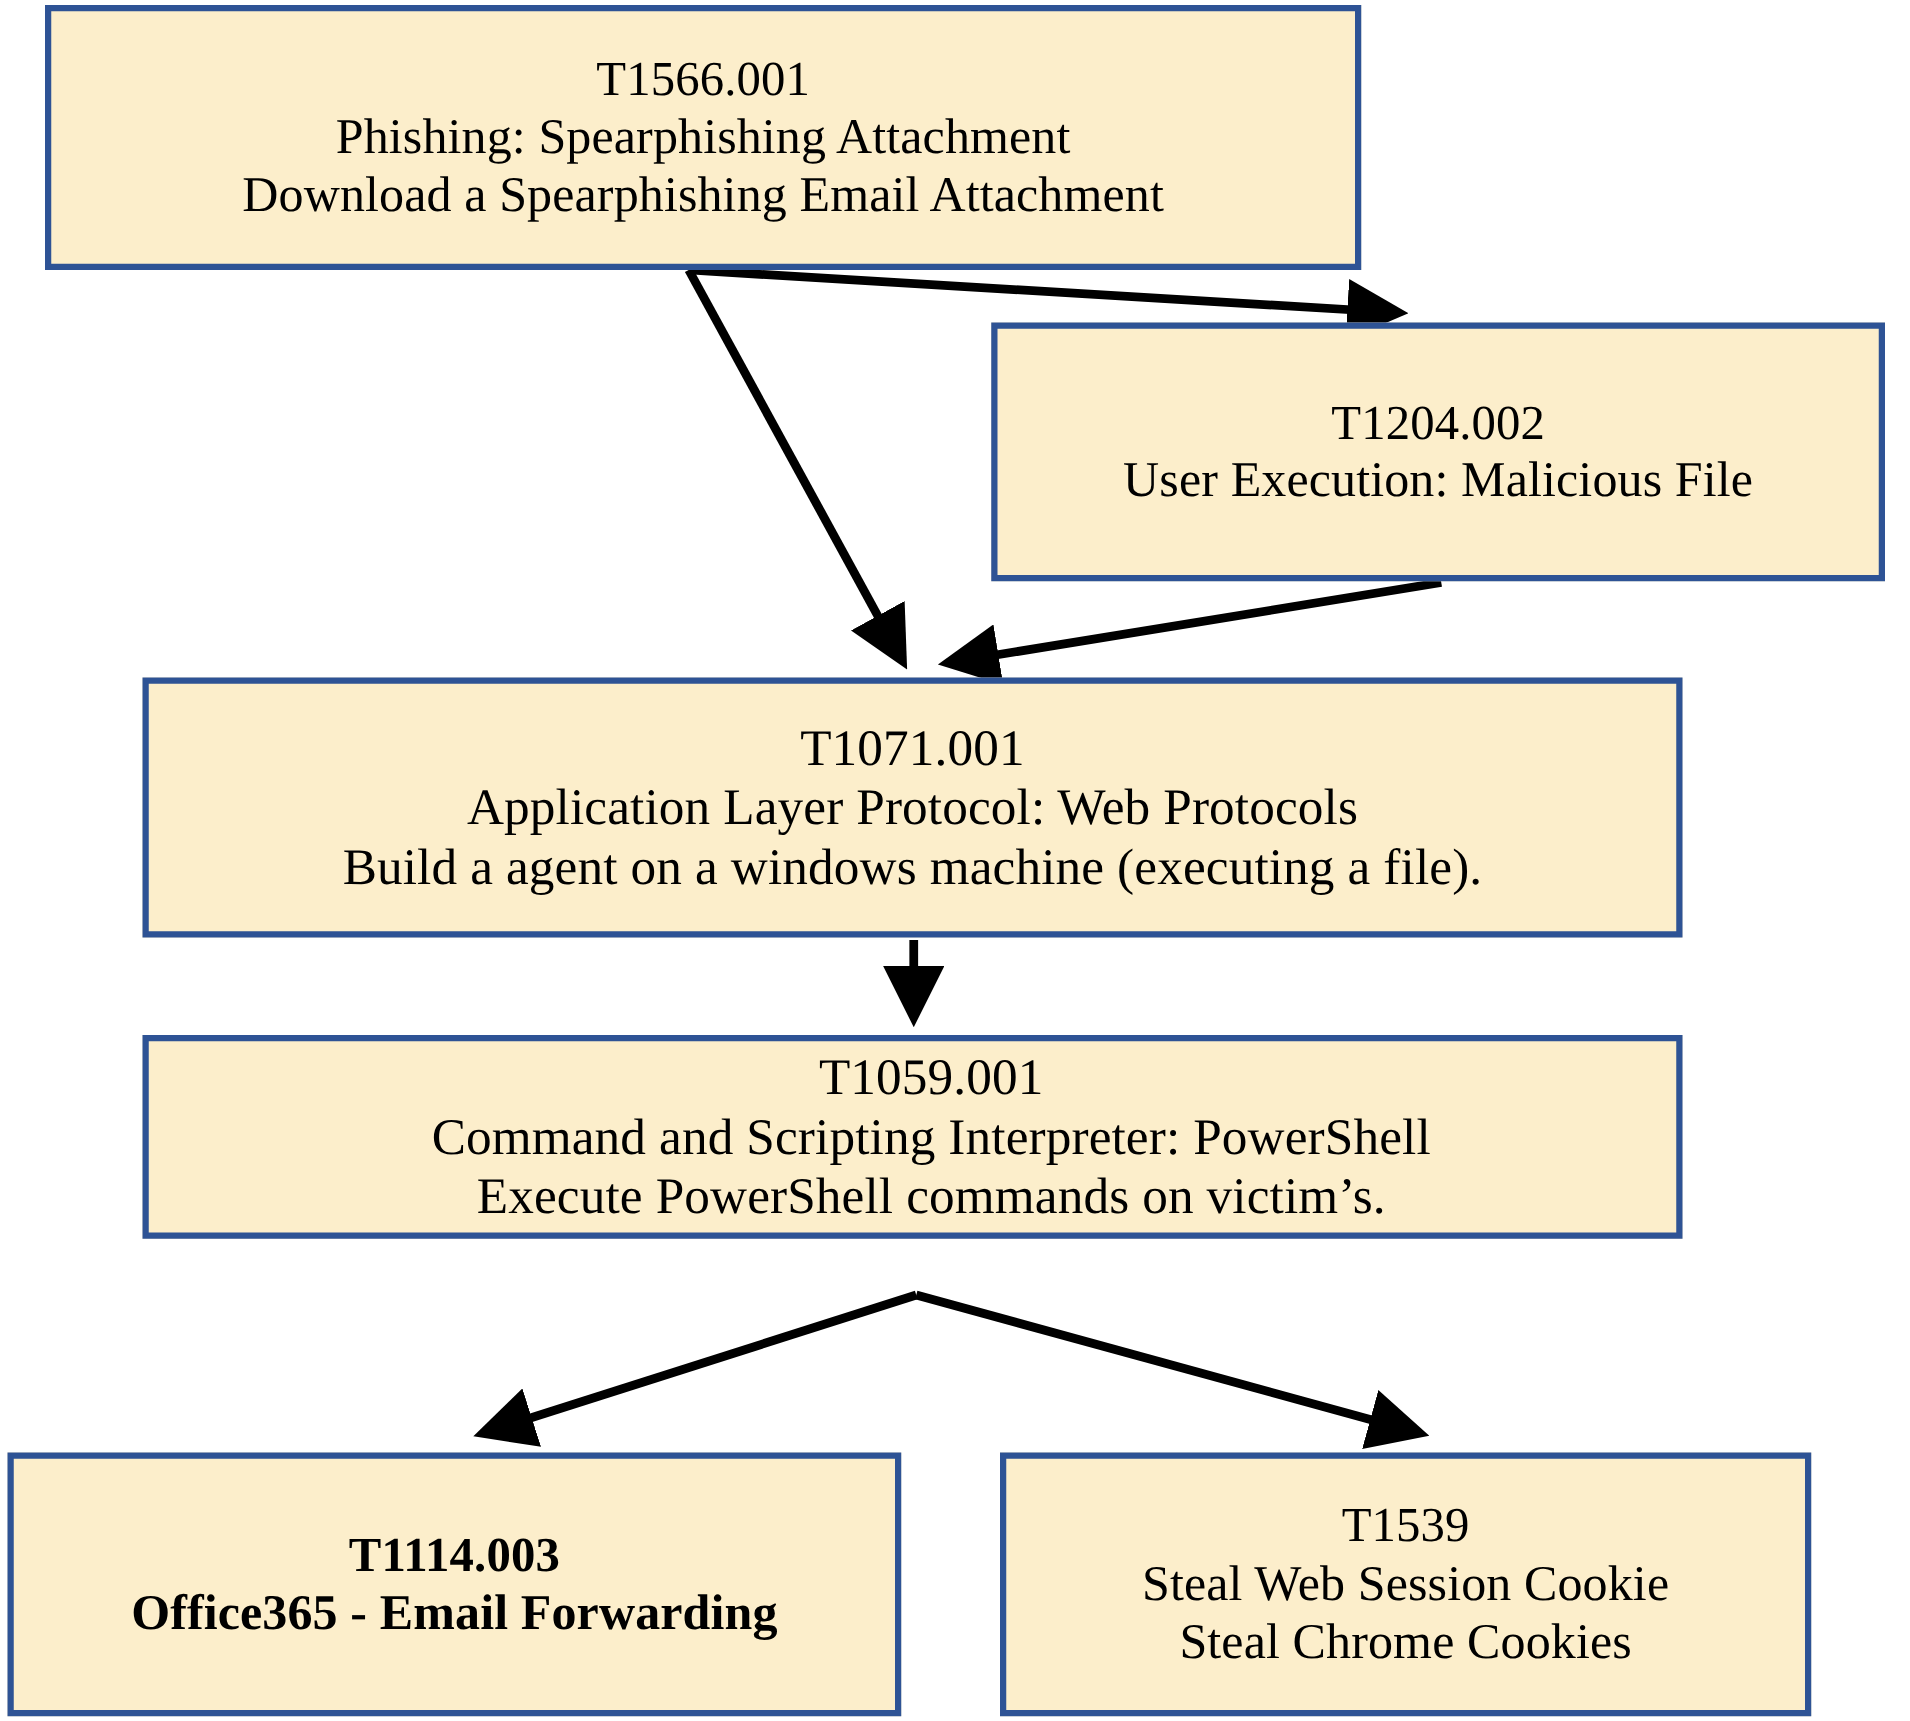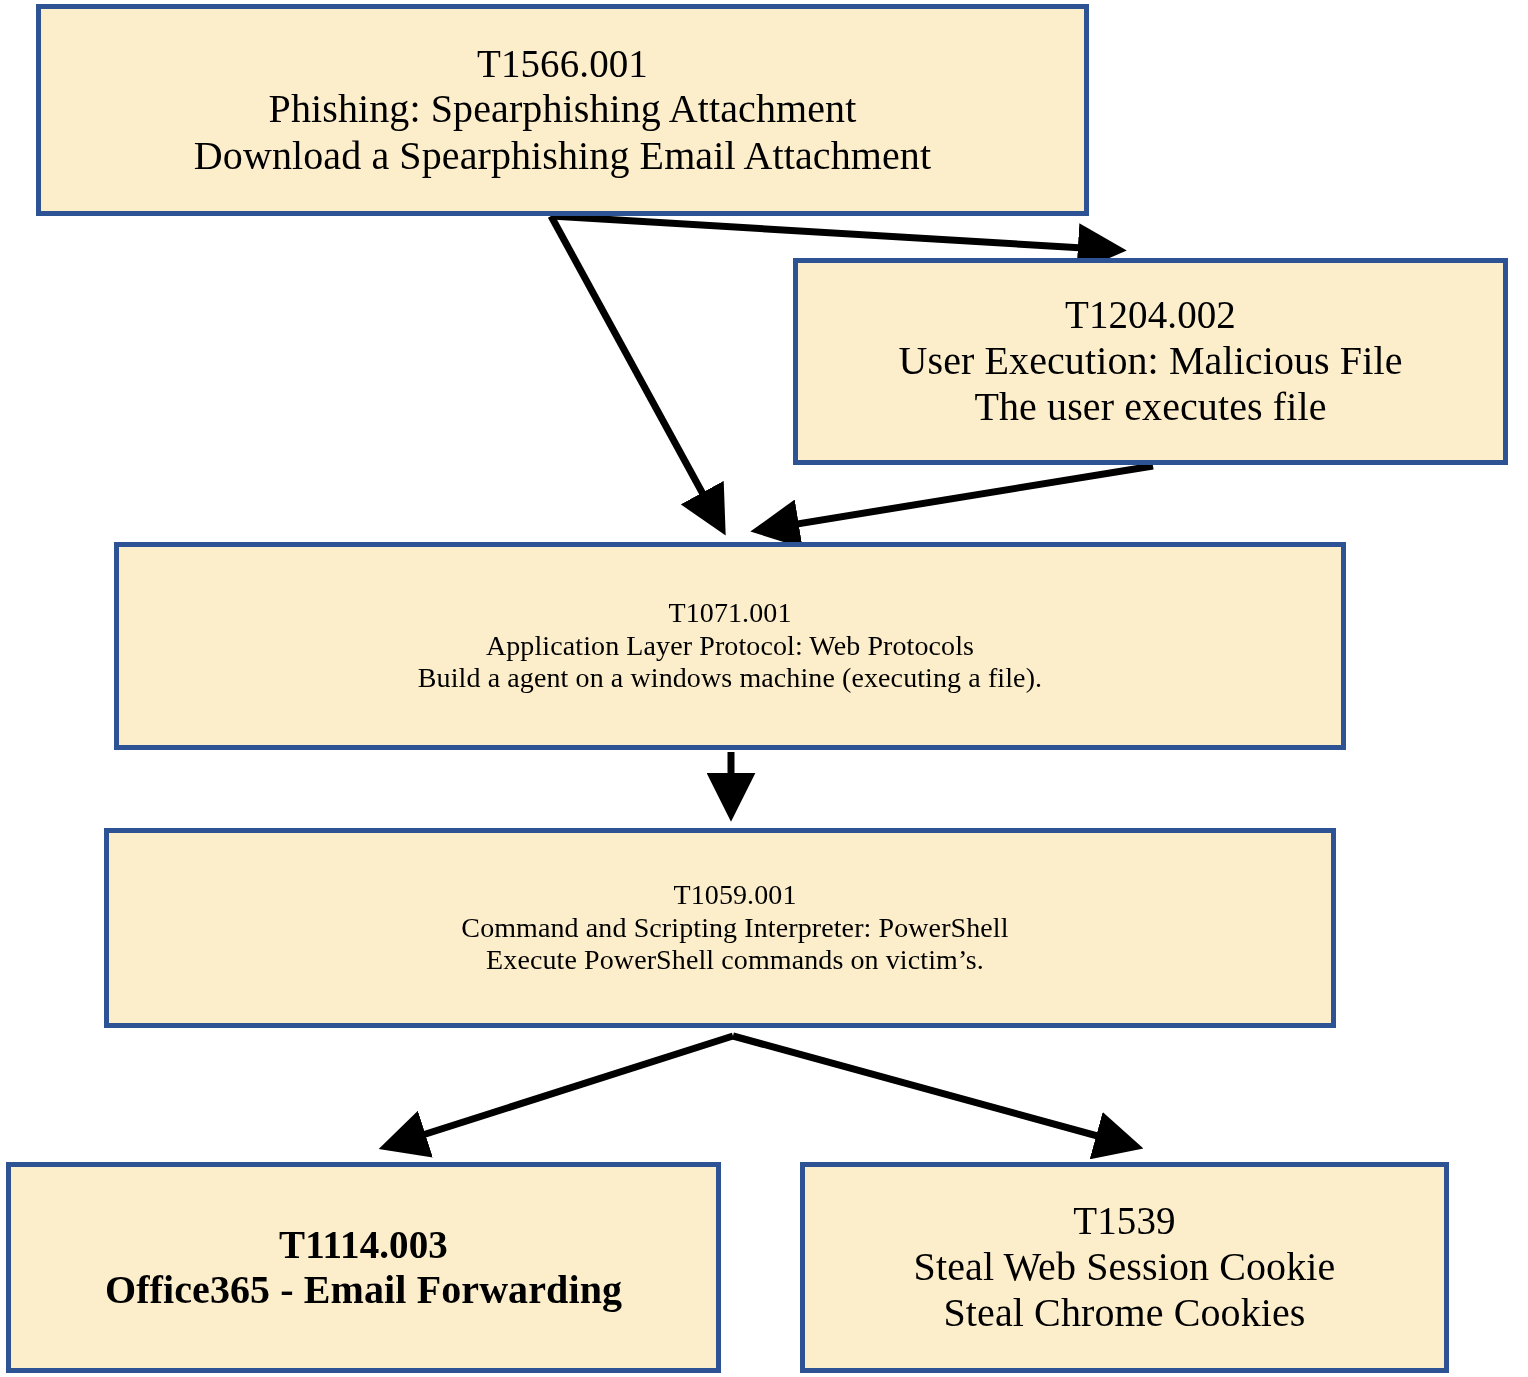--- a/index.html
+++ b/index.html
@@ -46,27 +46,27 @@
     letter-spacing: 0.1px;
   }
   .node-line.id-line {
     font-size: 39px;
     font-variant: small-caps;
   }
   
   #node-phishing        { left: 36px;  top: 4px;    width: 1053px; height: 212px; }
   #node-user-execution  { left: 793px; top: 258px;  width: 715px;  height: 207px; }
   #node-app-layer       { left: 114px; top: 542px;  width: 1232px; height: 208px; }
-  #node-powershell      { left: 104px; top: 828px;  width: 1232px; height: 200px; padding-left: 40px; }
+  #node-powershell      { left: 114px; top: 828px;  width: 1232px; height: 163px; padding-left: 40px; }
   #node-email-fwd       { left: 6px;   top: 1162px; width: 715px;  height: 211px; font-weight: bold; }
   #node-steal-cookie    { left: 800px; top: 1162px; width: 649px;  height: 211px; }
 
   
   #node-app-layer .node-line,
-  #node-powershell .node-line { font-size: 28px; }
+  #node-powershell .node-line { font-size: 41px; }
 </style>
 </head>
 <body>
 
 <div id="canvas">
 
   <svg id="edges" viewBox="0 0 1528 1377" width="1528" height="1377">
     <defs>
       <marker id="arrowhead" markerWidth="7" markerHeight="7" refX="5.6" refY="3.5" orient="auto" markerUnits="strokeWidth">
         <path d="M0,0 L7,3.5 L0,7 z" fill="#000000"></path>
@@ -88,21 +88,20 @@
 
   <div class="node" id="node-phishing">
     <span class="node-line id-line">T1566.001</span>
     <span class="node-line">Phishing: Spearphishing Attachment</span>
     <span class="node-line">Download a Spearphishing Email Attachment</span>
   </div>
 
   <div class="node" id="node-user-execution">
     <span class="node-line id-line">T1204.002</span>
     <span class="node-line">User Execution: Malicious File</span>
-    <span class="node-line">The user executes file</span>
   </div>
 
   <div class="node" id="node-app-layer">
     <span class="node-line id-line">T1071.001</span>
     <span class="node-line">Application Layer Protocol: Web Protocols</span>
     <span class="node-line">Build a agent on a windows machine (executing a file).</span>
   </div>
 
   <div class="node" id="node-powershell">
     <span class="node-line id-line">T1059.001</span>

